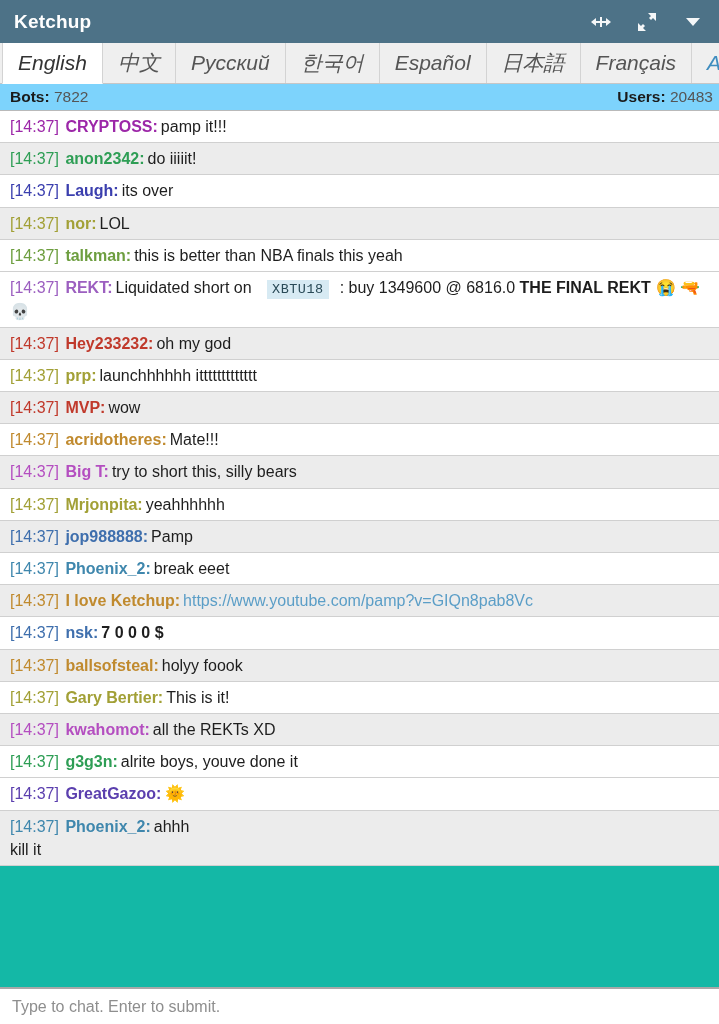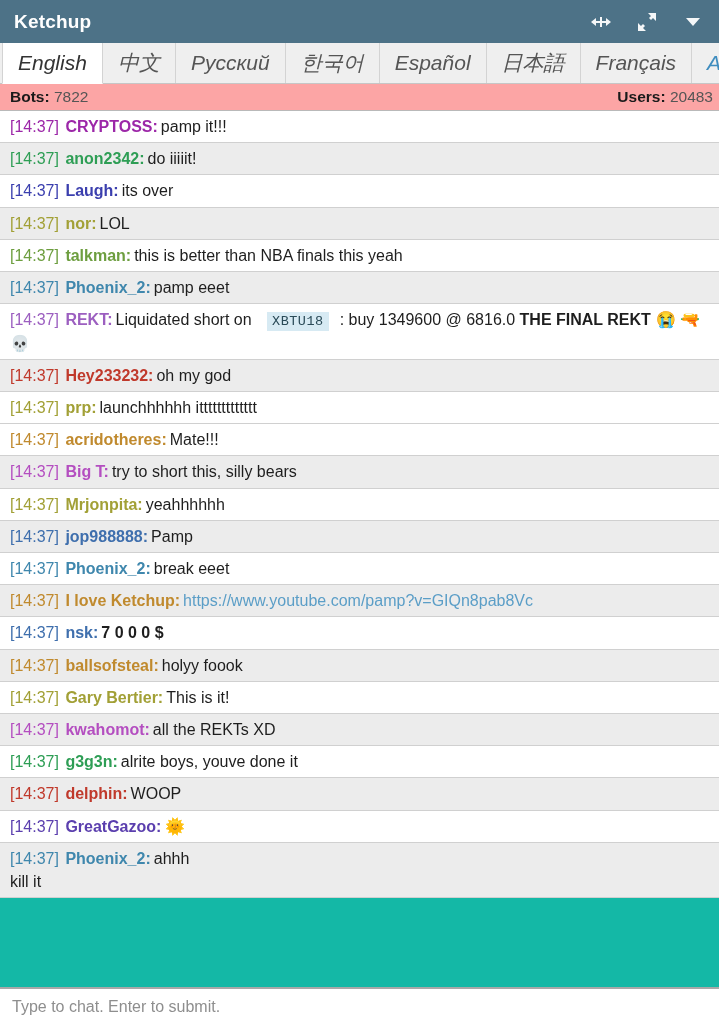--- a/index.html
+++ b/index.html
@@ -91,21 +91,21 @@
     display: flex;
     align-items: center;
     padding: 0 8px 0 2px;
     cursor: pointer;
   }
 
   
   .statsbar {
     flex: 0 0 27px;
     height: 27px;
-    background: #fca5a5;
+    background: #7dd3fc;
     border-bottom: 1px solid #b9b9b9;
     display: flex;
     align-items: center;
     justify-content: space-between;
     padding: 0 6px 0 10px;
     font-size: 15.5px;
   }
   .stat { white-space: nowrap; }
   .stat b { color: #1a1a1a; font-weight: 700; }
   .stat span.val { color: #555555; }
@@ -242,36 +242,35 @@
       <span class="val">20483</span>
     </div>
   </div>
 
   <div class="messages" id="message-list">
       <div class="msg plain"><span class="ts" style="color: rgb(156, 39, 168);">[14:37] </span><span class="nick" style="color: rgb(156, 39, 168);">CRYPTOSS:</span><span class="body">pamp it!!!</span></div>
       <div class="msg alt"><span class="ts" style="color: rgb(46, 158, 85);">[14:37] </span><span class="nick" style="color: rgb(46, 158, 85);">anon2342:</span><span class="body">do iiiiit!</span></div>
       <div class="msg plain"><span class="ts" style="color: rgb(59, 63, 174);">[14:37] </span><span class="nick" style="color: rgb(59, 63, 174);">Laugh:</span><span class="body">its over</span></div>
       <div class="msg alt"><span class="ts" style="color: rgb(162, 160, 54);">[14:37] </span><span class="nick" style="color: rgb(162, 160, 54);">nor:</span><span class="body">LOL</span></div>
       <div class="msg plain"><span class="ts" style="color: rgb(109, 158, 63);">[14:37] </span><span class="nick" style="color: rgb(109, 158, 63);">talkman:</span><span class="body">this is better than NBA finals this yeah</span></div>
-      <div class="msg alt"><span class="ts" style="color: rgb(63, 135, 173);">[14:37] </span><span class="nick" style="color: rgb(63, 135, 173);">Phoenix_2:</span><span class="body">pamp eeet</span></div>
       <div class="msg plain"><span class="ts" style="color: rgb(156, 95, 192);">[14:37] </span><span class="nick" style="color: rgb(156, 95, 192);">REKT:</span><span class="body">Liquidated short on <span class="sym">XBTU18</span>: buy 1349600 @ 6816.0 <b>THE FINAL REKT</b><span class="emj"> 😭 🔫 💀</span></span></div>
       <div class="msg alt"><span class="ts" style="color: rgb(192, 57, 43);">[14:37] </span><span class="nick" style="color: rgb(192, 57, 43);">Hey233232:</span><span class="body">oh my god</span></div>
       <div class="msg plain"><span class="ts" style="color: rgb(162, 160, 54);">[14:37] </span><span class="nick" style="color: rgb(162, 160, 54);">prp:</span><span class="body">launchhhhhh ittttttttttttt</span></div>
+      <div class="msg alt"><span class="ts" style="color: rgb(192, 57, 43);">[14:37] </span><span class="nick" style="color: rgb(192, 57, 43);">MVP:</span><span class="body">wow</span></div>
       <div class="msg plain"><span class="ts" style="color: rgb(192, 138, 46);">[14:37] </span><span class="nick" style="color: rgb(192, 138, 46);">acridotheres:</span><span class="body">Mate!!!</span></div>
       <div class="msg alt"><span class="ts" style="color: rgb(180, 78, 192);">[14:37] </span><span class="nick" style="color: rgb(180, 78, 192);">Big T:</span><span class="body">try to short this, silly bears</span></div>
       <div class="msg plain"><span class="ts" style="color: rgb(162, 160, 54);">[14:37] </span><span class="nick" style="color: rgb(162, 160, 54);">Mrjonpita:</span><span class="body">yeahhhhhh</span></div>
       <div class="msg alt"><span class="ts" style="color: rgb(63, 111, 173);">[14:37] </span><span class="nick" style="color: rgb(63, 111, 173);">jop988888:</span><span class="body">Pamp</span></div>
       <div class="msg plain"><span class="ts" style="color: rgb(63, 135, 173);">[14:37] </span><span class="nick" style="color: rgb(63, 135, 173);">Phoenix_2:</span><span class="body">break eeet</span></div>
       <div class="msg alt"><span class="ts" style="color: rgb(192, 138, 46);">[14:37] </span><span class="nick" style="color: rgb(192, 138, 46);">I love Ketchup:</span><span class="body"><span class="url">https://www.youtube.com/pamp?v=GIQn8pab8Vc</span></span></div>
       <div class="msg plain"><span class="ts" style="color: rgb(63, 111, 173);">[14:37] </span><span class="nick" style="color: rgb(63, 111, 173);">nsk:</span><span class="body"><b>7 0 0 0 $</b></span></div>
       <div class="msg alt"><span class="ts" style="color: rgb(192, 138, 46);">[14:37] </span><span class="nick" style="color: rgb(192, 138, 46);">ballsofsteal:</span><span class="body">holyy foook</span></div>
       <div class="msg plain"><span class="ts" style="color: rgb(162, 160, 54);">[14:37] </span><span class="nick" style="color: rgb(162, 160, 54);">Gary Bertier:</span><span class="body">This is it!</span></div>
       <div class="msg alt"><span class="ts" style="color: rgb(180, 78, 192);">[14:37] </span><span class="nick" style="color: rgb(180, 78, 192);">kwahomot:</span><span class="body">all the REKTs XD</span></div>
       <div class="msg plain"><span class="ts" style="color: rgb(46, 158, 85);">[14:37] </span><span class="nick" style="color: rgb(46, 158, 85);">g3g3n:</span><span class="body">alrite boys, youve done it</span></div>
-      <div class="msg alt"><span class="ts" style="color: rgb(192, 57, 43);">[14:37] </span><span class="nick" style="color: rgb(192, 57, 43);">delphin:</span><span class="body">WOOP</span></div>
       <div class="msg plain"><span class="ts" style="color: rgb(91, 63, 174);">[14:37] </span><span class="nick" style="color: rgb(91, 63, 174);">GreatGazoo:</span><span class="body"><span class="emj">🌞</span></span></div>
       <div class="msg alt"><span class="ts" style="color: rgb(63, 135, 173);">[14:37] </span><span class="nick" style="color: rgb(63, 135, 173);">Phoenix_2:</span><span class="body">ahhh</span><span class="line2">kill it</span></div>
     </div>
 
   <div class="composer">
     <input type="text" id="chat-input" placeholder="Type to chat. Enter to submit." style="">
   </div>
 </div>
 
 </body></html>

